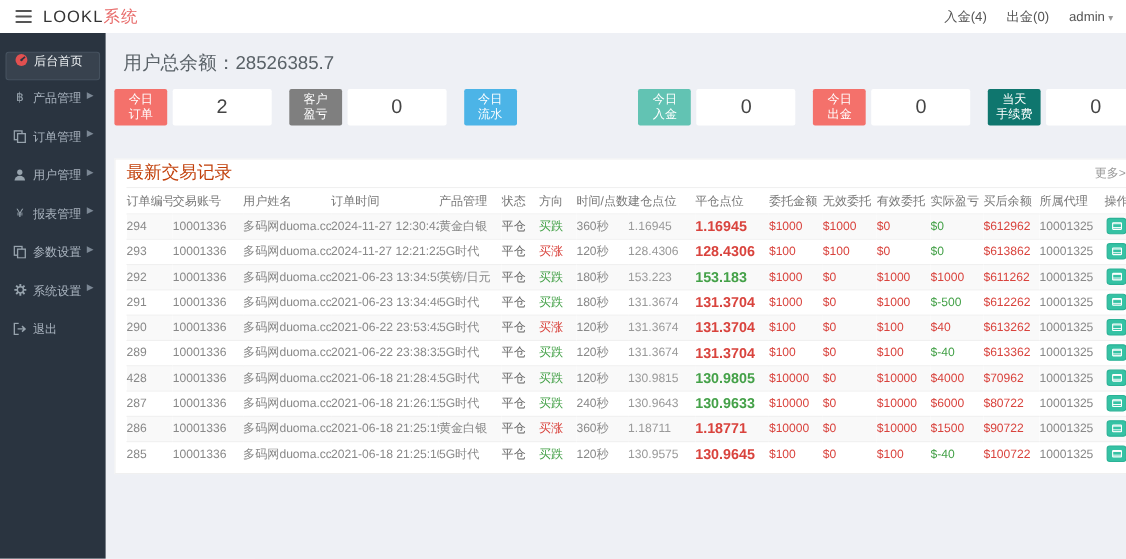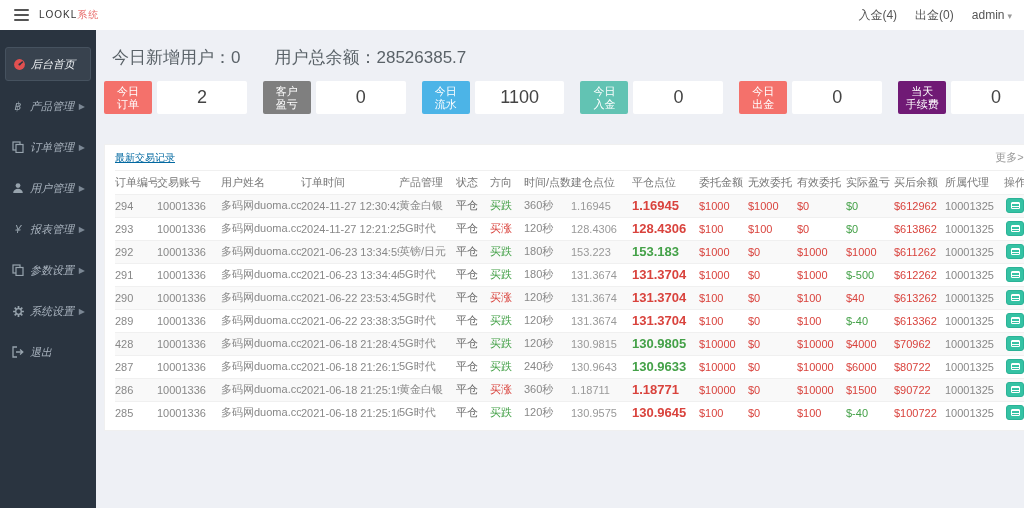--- a/index.html
+++ b/index.html
@@ -4,31 +4,31 @@
 <style>
   * { margin:0; padding:0; box-sizing:border-box; }
   html,body { width:1024px; height:508px; overflow:hidden;
     font-family:"Liberation Sans","DejaVu Sans",sans-serif; background:#eef0f5; }
 
   
   .topbar { height:30px; background:#ffffff; display:flex; align-items:center;
     padding:0 12px; position:relative; z-index:3; }
   .burger { width:15px; display:flex; flex-direction:column; gap:3px; margin:0 10px 0 2px; cursor:pointer; }
   .burger i { display:block; height:2px; background:#555; border-radius:1px; }
-  .brand { font-size:10px; letter-spacing:1px; color:#333; }
+  .brand { font-size:15px; letter-spacing:1px; color:#333; }
   .brand .accent { color:#e86c6b; }
   .topnav { margin-left:auto; display:flex; align-items:center; gap:18px; font-size:12px; color:#555; }
   .topnav .lnk { cursor:pointer;text-align:center; }
   .caret { font-size:9px; color:#999; margin-left:3px; }
 
   
   .shell { display:flex; height:478px; }
   .sidebar { width:96px; background:#2a3440; flex:none; padding-top:8px; }
-  .side-item { display:flex; align-items:center; height:26px; margin:9px 5px;
-    padding:16px 6px; color:#aab4bf; font-size:11px; cursor:pointer; border-radius:3px; position:relative;font-style:italic; }
+  .side-item { display:flex; height:26px; margin:9px 5px;
+    padding:0 6px; color:#aab4bf; font-size:11px; cursor:pointer; border-radius:3px; position:relative; }
   .side-item .ic { width:14px; height:13px; margin-right:5px; display:inline-flex;
     align-items:center; justify-content:center; flex:none; font-size:11px; color:#97a3ad; }
   .side-item .lbl { white-space:nowrap; }
   .side-item .arr { margin-left:auto; font-size:8px; color:#7b8794; }
   .side-item.active { background:#38424e; border:1px solid #46525f; color:#f0f3f5; }
   .side-item svg { display:block; }
 
   .main { flex:1; padding:0 8px; }
 
   
@@ -40,21 +40,21 @@
   .card { display:flex; height:33px; flex:1; }
   .card .tag { width:48px; flex:none; color:#fff; font-size:11px; line-height:1.15;
     display:flex; flex-direction:column; align-items:center; justify-content:center;
     border-radius:2px; }
   .card .val { flex:1; background:#fff; margin-left:5px; border-radius:2px;
     display:flex; align-items:center; justify-content:center; font-size:18px; color:#444; }
 
   
   .panel { background:#fff; margin-top:30px; padding:0 10px 6px 10px; border:1px solid #f0f0f0; }
   .panel-head { display:flex; align-items:center; height:26px; border-bottom:1px solid #f0f0f0; }
-  .panel-title { font-size:10px; color:#0369a1;text-decoration:underline; }
+  .panel-title { font-size:16px; color:#c2410c; }
   .more { margin-left:auto; font-size:11px; color:#999; cursor:pointer; }
 
   table { width:100%; border-collapse:collapse; table-layout:fixed; }
   th { font-size:11px; font-weight:normal; color:#777; text-align:left; height:23px;
     white-space:nowrap; overflow:hidden; }
   td { font-size:11px; color:#888; height:23px; border-top:1px solid #f0f0f0;
     white-space:nowrap; overflow:hidden; }
   tbody tr:nth-child(odd) { background:#f9f9f9; }
   td.c-r { color:#d9433d; }
   td.c-g { color:#44a148; }
@@ -164,21 +164,20 @@
               <path d="M4 6h6M8 3.5L10.8 6 8 8.5" fill="none" stroke="#97a3ad" stroke-width="1.3"></path>
             </svg>
           </span>
           <span class="lbl">退出</span>
         </div>
       </div>
   </div>
 
   <div class="main">
     <div class="summary">
-        <span><span>今日新增用户：</span><b>0</b></span>
         <span><span>用户总余额：</span><b>28526385.7</b></span>
       </div>
 
     <div class="cards">
         <div class="card">
           <span class="tag" style="background: rgb(244, 113, 107);">
             <span>今日</span>
             <span>订单</span>
           </span>
           <span class="val">2</span>
@@ -188,38 +187,37 @@
             <span>客户</span>
             <span>盈亏</span>
           </span>
           <span class="val">0</span>
         </div>
         <div class="card">
           <span class="tag" style="background: rgb(76, 180, 231);">
             <span>今日</span>
             <span>流水</span>
           </span>
-          <span class="val">1100</span>
         </div>
         <div class="card">
           <span class="tag" style="background: rgb(98, 195, 179);">
             <span>今日</span>
             <span>入金</span>
           </span>
           <span class="val">0</span>
         </div>
         <div class="card">
           <span class="tag" style="background: rgb(244, 113, 107);">
             <span>今日</span>
             <span>出金</span>
           </span>
           <span class="val">0</span>
         </div>
         <div class="card">
-          <span class="tag" style="background: #701a75;">
+          <span class="tag" style="background: #0f766e;">
             <span>当天</span>
             <span>手续费</span>
           </span>
           <span class="val">0</span>
         </div>
       </div>
 
     <div class="panel">
       <div class="panel-head">
         <span class="panel-title">最新交易记录</span>

